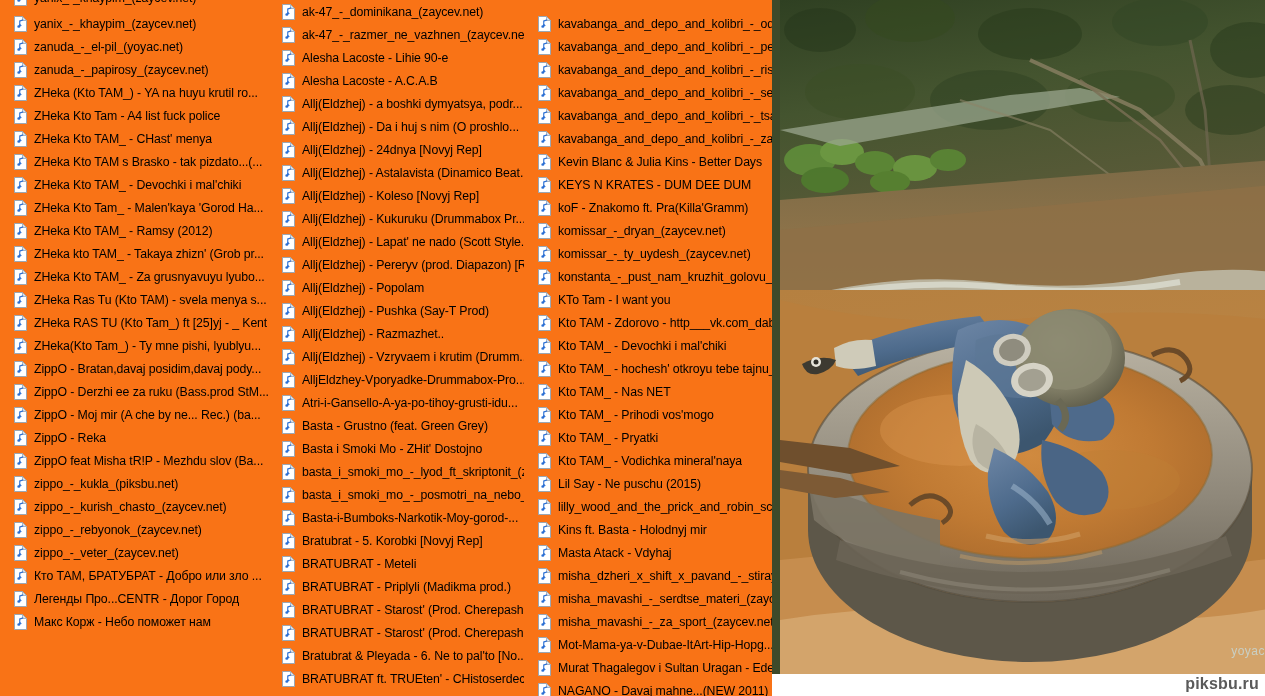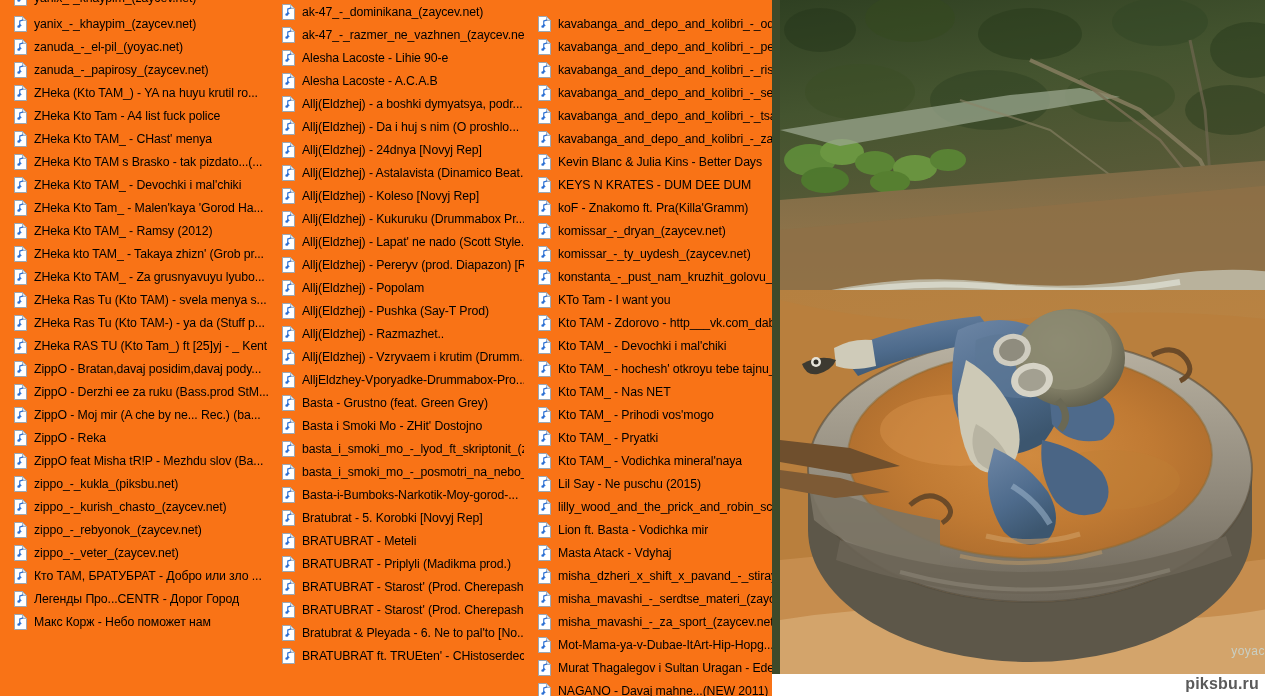--- a/index.html
+++ b/index.html
@@ -263,32 +263,32 @@
         </div>
         <div class="file-row">
           <span class="file-icon">
             <svg width="13" height="16" viewBox="0 0 13 16">
               <path d="M0.5 0.5 H8.5 L12.5 4.5 V15.5 H0.5 Z" fill="#ffffff" stroke="#9aa7b5" stroke-width="1"></path>
               <path d="M8.5 0.5 L12.5 4.5 H8.5 Z" fill="#dfe6ec" stroke="#9aa7b5" stroke-width="0.8"></path>
               <path d="M5.2 4.4 L9.2 3.3 V4.5 L6.3 5.4 V10.4 A1.5 1.3 0 1 1 5.2 9.3 Z" fill="#2a6fd4"></path>
               <path d="M7.6 9.1 A1.3 1.1 0 1 1 6.6 8.1 L6.6 9.2 Z" fill="#2a6fd4"></path>
             </svg>
           </span>
-          <span class="file-label">ZHeka Ras Tu (Kto TAM-) - ya da (Stuff p...</span>
-        </div>
-        <div class="file-row">
-          <span class="file-icon">
-            <svg width="13" height="16" viewBox="0 0 13 16">
-              <path d="M0.5 0.5 H8.5 L12.5 4.5 V15.5 H0.5 Z" fill="#ffffff" stroke="#9aa7b5" stroke-width="1"></path>
-              <path d="M8.5 0.5 L12.5 4.5 H8.5 Z" fill="#dfe6ec" stroke="#9aa7b5" stroke-width="0.8"></path>
-              <path d="M5.2 4.4 L9.2 3.3 V4.5 L6.3 5.4 V10.4 A1.5 1.3 0 1 1 5.2 9.3 Z" fill="#2a6fd4"></path>
-              <path d="M7.6 9.1 A1.3 1.1 0 1 1 6.6 8.1 L6.6 9.2 Z" fill="#2a6fd4"></path>
-            </svg>
-          </span>
           <span class="file-label">ZHeka RAS TU (Kto Tam_) ft [25]yj - _ Kent</span>
+        </div>
+        <div class="file-row">
+          <span class="file-icon">
+            <svg width="13" height="16" viewBox="0 0 13 16">
+              <path d="M0.5 0.5 H8.5 L12.5 4.5 V15.5 H0.5 Z" fill="#ffffff" stroke="#9aa7b5" stroke-width="1"></path>
+              <path d="M8.5 0.5 L12.5 4.5 H8.5 Z" fill="#dfe6ec" stroke="#9aa7b5" stroke-width="0.8"></path>
+              <path d="M5.2 4.4 L9.2 3.3 V4.5 L6.3 5.4 V10.4 A1.5 1.3 0 1 1 5.2 9.3 Z" fill="#2a6fd4"></path>
+              <path d="M7.6 9.1 A1.3 1.1 0 1 1 6.6 8.1 L6.6 9.2 Z" fill="#2a6fd4"></path>
+            </svg>
+          </span>
+          <span class="file-label">ZHeka(Kto Tam_) - Ty mne pishi, lyublyu...</span>
         </div>
         <div class="file-row">
           <span class="file-icon">
             <svg width="13" height="16" viewBox="0 0 13 16">
               <path d="M0.5 0.5 H8.5 L12.5 4.5 V15.5 H0.5 Z" fill="#ffffff" stroke="#9aa7b5" stroke-width="1"></path>
               <path d="M8.5 0.5 L12.5 4.5 H8.5 Z" fill="#dfe6ec" stroke="#9aa7b5" stroke-width="0.8"></path>
               <path d="M5.2 4.4 L9.2 3.3 V4.5 L6.3 5.4 V10.4 A1.5 1.3 0 1 1 5.2 9.3 Z" fill="#2a6fd4"></path>
               <path d="M7.6 9.1 A1.3 1.1 0 1 1 6.6 8.1 L6.6 9.2 Z" fill="#2a6fd4"></path>
             </svg>
           </span>
@@ -606,20 +606,31 @@
         </div>
         <div class="file-row">
           <span class="file-icon">
             <svg width="13" height="16" viewBox="0 0 13 16">
               <path d="M0.5 0.5 H8.5 L12.5 4.5 V15.5 H0.5 Z" fill="#ffffff" stroke="#9aa7b5" stroke-width="1"></path>
               <path d="M8.5 0.5 L12.5 4.5 H8.5 Z" fill="#dfe6ec" stroke="#9aa7b5" stroke-width="0.8"></path>
               <path d="M5.2 4.4 L9.2 3.3 V4.5 L6.3 5.4 V10.4 A1.5 1.3 0 1 1 5.2 9.3 Z" fill="#2a6fd4"></path>
               <path d="M7.6 9.1 A1.3 1.1 0 1 1 6.6 8.1 L6.6 9.2 Z" fill="#2a6fd4"></path>
             </svg>
           </span>
+          <span class="file-label">Atri-i-Gansello-A-ya-po-tihoy-grusti-idu...</span>
+        </div>
+        <div class="file-row">
+          <span class="file-icon">
+            <svg width="13" height="16" viewBox="0 0 13 16">
+              <path d="M0.5 0.5 H8.5 L12.5 4.5 V15.5 H0.5 Z" fill="#ffffff" stroke="#9aa7b5" stroke-width="1"></path>
+              <path d="M8.5 0.5 L12.5 4.5 H8.5 Z" fill="#dfe6ec" stroke="#9aa7b5" stroke-width="0.8"></path>
+              <path d="M5.2 4.4 L9.2 3.3 V4.5 L6.3 5.4 V10.4 A1.5 1.3 0 1 1 5.2 9.3 Z" fill="#2a6fd4"></path>
+              <path d="M7.6 9.1 A1.3 1.1 0 1 1 6.6 8.1 L6.6 9.2 Z" fill="#2a6fd4"></path>
+            </svg>
+          </span>
           <span class="file-label">Basta - Grustno (feat. Green Grey)</span>
         </div>
         <div class="file-row">
           <span class="file-icon">
             <svg width="13" height="16" viewBox="0 0 13 16">
               <path d="M0.5 0.5 H8.5 L12.5 4.5 V15.5 H0.5 Z" fill="#ffffff" stroke="#9aa7b5" stroke-width="1"></path>
               <path d="M8.5 0.5 L12.5 4.5 H8.5 Z" fill="#dfe6ec" stroke="#9aa7b5" stroke-width="0.8"></path>
               <path d="M5.2 4.4 L9.2 3.3 V4.5 L6.3 5.4 V10.4 A1.5 1.3 0 1 1 5.2 9.3 Z" fill="#2a6fd4"></path>
               <path d="M7.6 9.1 A1.3 1.1 0 1 1 6.6 8.1 L6.6 9.2 Z" fill="#2a6fd4"></path>
             </svg>
@@ -982,21 +993,21 @@
         </div>
         <div class="file-row">
           <span class="file-icon">
             <svg width="13" height="16" viewBox="0 0 13 16">
               <path d="M0.5 0.5 H8.5 L12.5 4.5 V15.5 H0.5 Z" fill="#ffffff" stroke="#9aa7b5" stroke-width="1"></path>
               <path d="M8.5 0.5 L12.5 4.5 H8.5 Z" fill="#dfe6ec" stroke="#9aa7b5" stroke-width="0.8"></path>
               <path d="M5.2 4.4 L9.2 3.3 V4.5 L6.3 5.4 V10.4 A1.5 1.3 0 1 1 5.2 9.3 Z" fill="#2a6fd4"></path>
               <path d="M7.6 9.1 A1.3 1.1 0 1 1 6.6 8.1 L6.6 9.2 Z" fill="#2a6fd4"></path>
             </svg>
           </span>
-          <span class="file-label">Lion ft. Basta - Vodichka mir</span>
+          <span class="file-label">Kins ft. Basta - Holodnyj mir</span>
         </div>
         <div class="file-row">
           <span class="file-icon">
             <svg width="13" height="16" viewBox="0 0 13 16">
               <path d="M0.5 0.5 H8.5 L12.5 4.5 V15.5 H0.5 Z" fill="#ffffff" stroke="#9aa7b5" stroke-width="1"></path>
               <path d="M8.5 0.5 L12.5 4.5 H8.5 Z" fill="#dfe6ec" stroke="#9aa7b5" stroke-width="0.8"></path>
               <path d="M5.2 4.4 L9.2 3.3 V4.5 L6.3 5.4 V10.4 A1.5 1.3 0 1 1 5.2 9.3 Z" fill="#2a6fd4"></path>
               <path d="M7.6 9.1 A1.3 1.1 0 1 1 6.6 8.1 L6.6 9.2 Z" fill="#2a6fd4"></path>
             </svg>
           </span>

